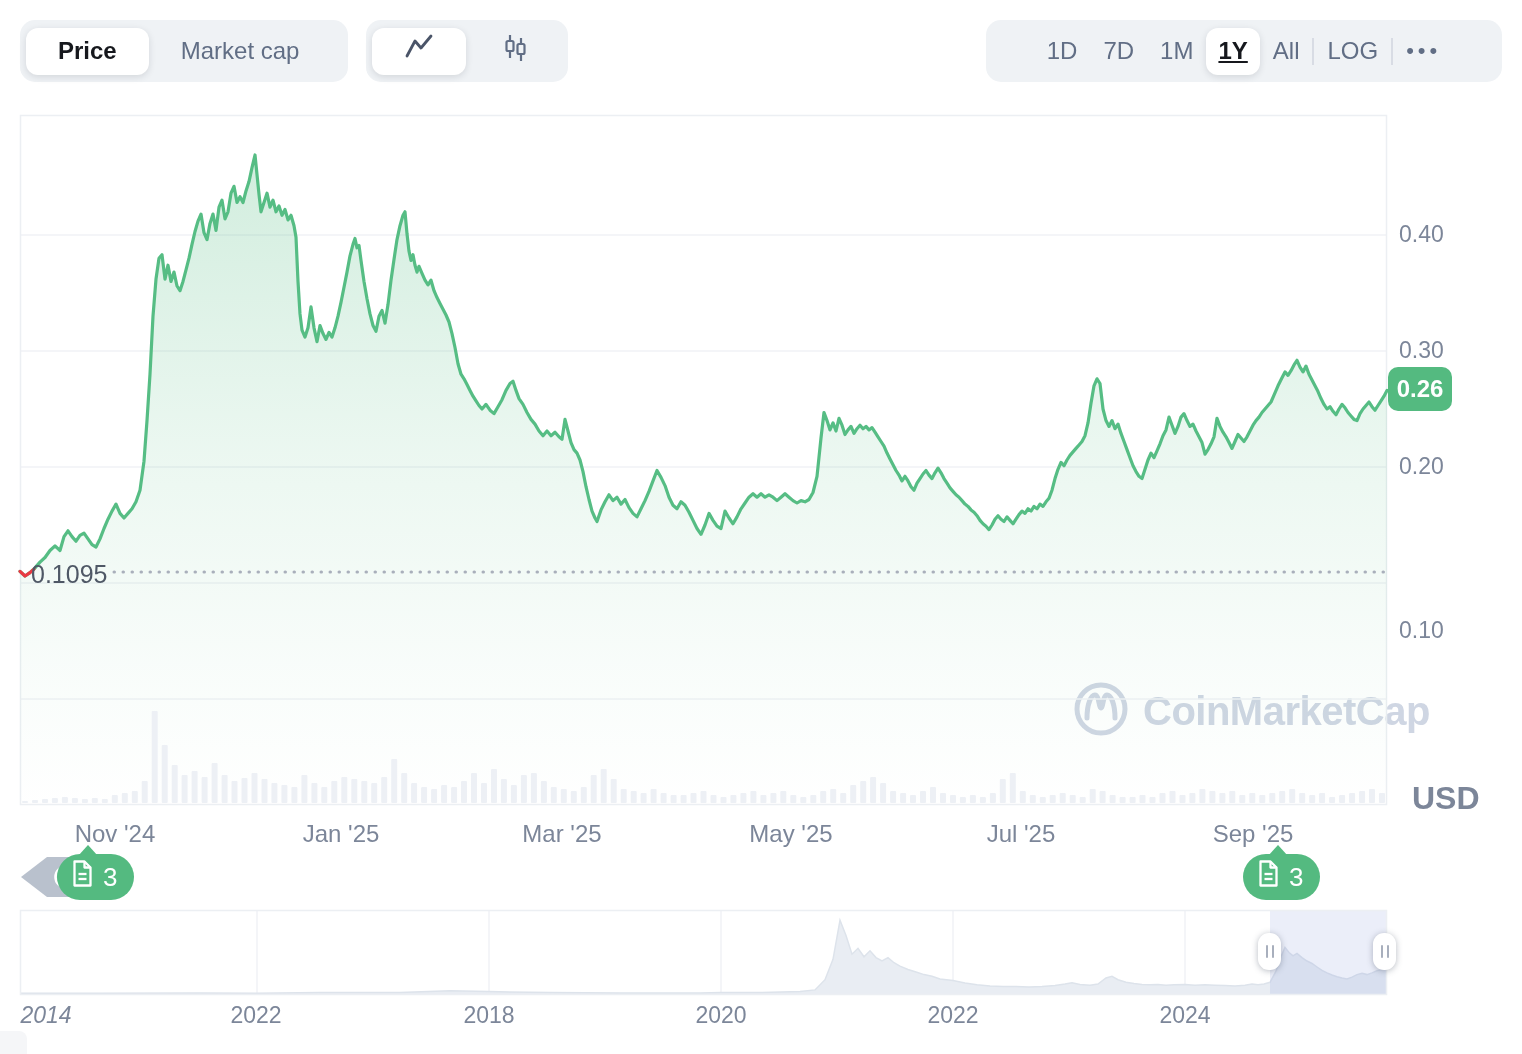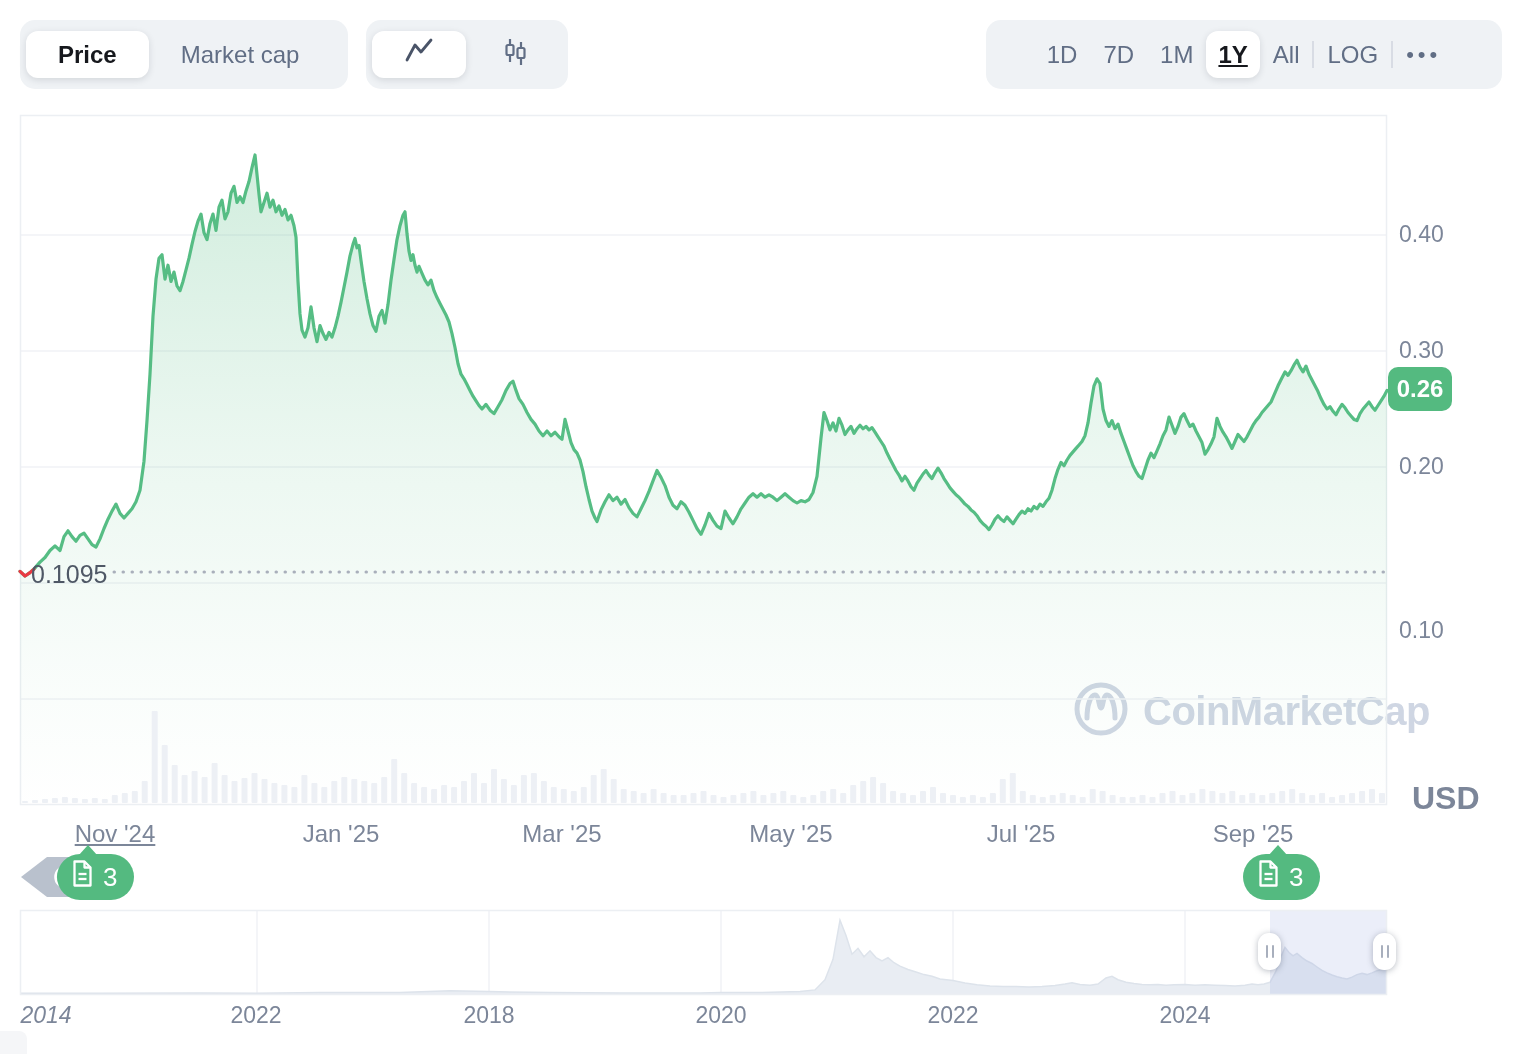--- a/index.html
+++ b/index.html
@@ -1,21 +1,21 @@
 <!DOCTYPE html>
 <html><head>
 <meta charset="utf-8">
 <style>
   * { box-sizing: border-box; margin: 0; padding: 0; }
   html,body { background:#ffffff; }
   body { font-family:"Liberation Sans","DejaVu Sans",sans-serif; }
   #app { position:relative; width:1522px; height:1054px; background:#fff; overflow:hidden; }
 
   
-  .seg { position:absolute; top:20px; height:69px; background:#EFF2F5; border-radius:15px;
+  .seg { position:absolute; top:20px; height:62px; background:#EFF2F5; border-radius:15px;
          display:flex; align-items:center; padding:0 6px; z-index:5; }
   .seg-item { height:47px; display:flex; align-items:center; justify-content:center;
               border-radius:12px; font-size:24px; color:#616E85; font-weight:400;
               cursor:pointer; white-space:nowrap; }
   .seg-item.active { background:#fff; color:#16181D; font-weight:700;
                      box-shadow:0 2px 7px rgba(20,30,50,0.13); }
   #seg-metric { left:20px; width:328px; }
   #seg-metric .seg-item { padding:0 32px; }
   #seg-type { left:366px; width:202px; justify-content:space-between; }
   #seg-type .seg-item { width:94px; }
@@ -26,21 +26,21 @@
   .more-dots { letter-spacing:4px; font-size:22px; color:#616E85; }
 
   
   #chart-svg { position:absolute; left:0; top:0; z-index:2; }
 
   
   .ylab { position:absolute; left:1399px; font-size:23px; color:#7C8699; z-index:3; }
   .yl0 { top:221px; } .yl1 { top:337px; } .yl2 { top:453px; } .yl3 { top:569px;margin-top:48px; }
   .xlab { position:absolute; top:820px; transform:translateX(-50%); font-size:24px;
           color:#7C8699; white-space:nowrap; z-index:3; }
-  .xl0 { left:115px;text-decoration:underline; } .xl1 { left:341px; } .xl2 { left:562px; }
+  .xl0 { left:115px; } .xl1 { left:341px; } .xl2 { left:562px; }
   .xl3 { left:791px; } .xl4 { left:1021px; } .xl5 { left:1253px;text-align:right; }
   .nyr { position:absolute; top:1002px; transform:translateX(-50%); font-size:23px;
          color:#7C8699; z-index:3; }
   .ny0 { left:46px;font-style:italic; } .ny1 { left:256px; } .ny2 { left:489px; }
   .ny3 { left:721px; } .ny4 { left:953px; } .ny5 { left:1185px; }
 
   #start-price { position:absolute; left:31px; top:560px; font-size:25px; color:#4F5866; z-index:3; }
   #usd-label { position:absolute; left:1412px; top:780px; font-size:32px; font-weight:700;
                color:#7C8699; z-index:3; }
 

